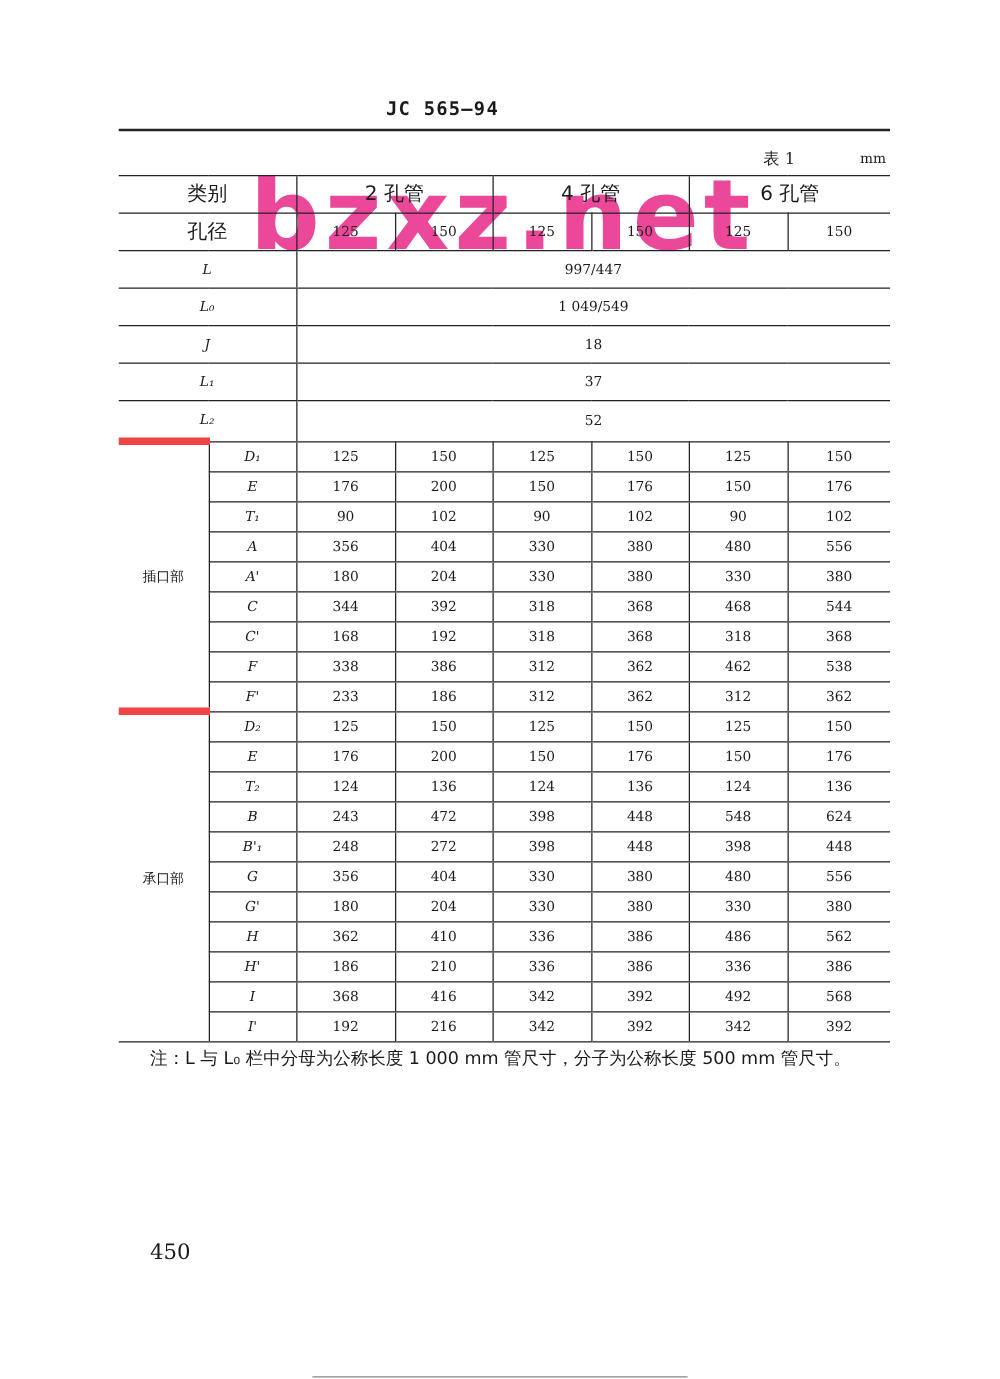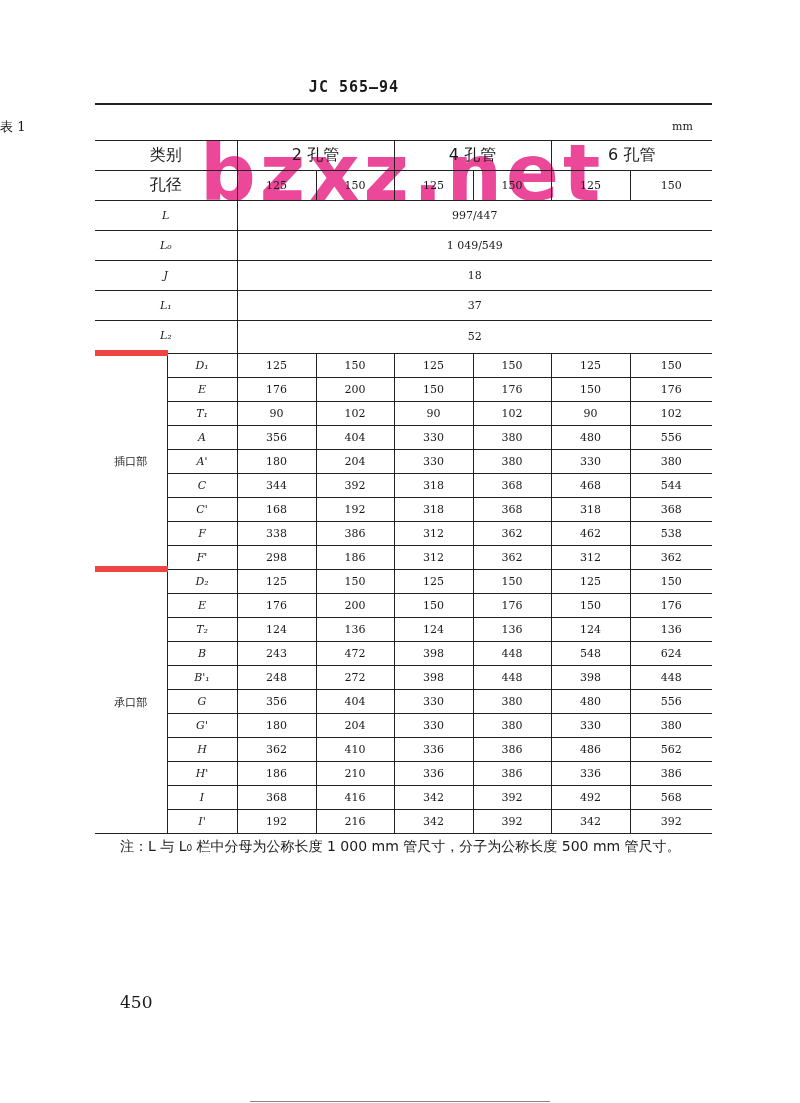--- a/index.html
+++ b/index.html
@@ -7,22 +7,22 @@
     width: 800px; height: 1103px; background: #ffffff; position: relative;
     font-family: "DejaVu Serif", "Liberation Serif", serif; color: #1a1a1a;
     overflow: hidden;
   }
   .std-code {
     position: absolute; top: 78px; left: 0; width: 708px; text-align: center;
     font-size: 15px; font-weight: bold; letter-spacing: 1px;
     font-family: "DejaVu Sans Mono", "Liberation Mono", monospace;
   }
   .top-rule { position: absolute; top: 103px; left: 95px; width: 617px; height: 1.5px; background: #222; }
-  .table-title { position: absolute; top: 118px; left: 0; width: 636px; text-align: left; font-size: 13px; }
-  .unit { position: absolute; top: 120px; left: 672px; font-size: 11px; text-align: right; }
+  .table-title { position: absolute; top: 118px; left: 0; width: 636px; text-align: right; font-size: 13px; }
+  .unit { position: absolute; top: 120px; left: 688px; font-size: 11px; text-align: right; }
   .watermark {
     position: absolute; top: 128px; left: 200px; font-size: 78px; font-weight: bold;
     color: #ec4899; font-family: "DejaVu Sans", sans-serif; letter-spacing: 4px; z-index: 0;
   }
   table.spec {
     position: absolute; top: 140px; left: 95px; width: 617px; border-collapse: collapse;
     font-size: 11px; z-index: 1;
   }
   table.spec td { text-align: center; vertical-align: middle; padding: 0; border-top: 1px solid #222; border-bottom: 1px solid #222; }
   table.spec td.vl { border-left: 1px solid #222; }
@@ -165,21 +165,21 @@
         <td class="sym vl">F</td>
         <td class="vl">338</td>
         <td class="vl">386</td>
         <td class="vl">312</td>
         <td class="vl">362</td>
         <td class="vl">462</td>
         <td class="vl">538</td>
       </tr>
       <tr class="r-sub">
         <td class="sym vl">F'</td>
-        <td class="vl">298</td>
+        <td class="vl">233</td>
         <td class="vl">186</td>
         <td class="vl">312</td>
         <td class="vl">362</td>
         <td class="vl">312</td>
         <td class="vl">362</td>
       </tr>
       <tr class="r-sub first-sub">
         <td rowspan="11" class="group" style="border-bottom: 1.5px solid rgb(34, 34, 34);">承口部</td>
         <td class="sym vl">D₂</td>
         <td class="vl">125</td>

